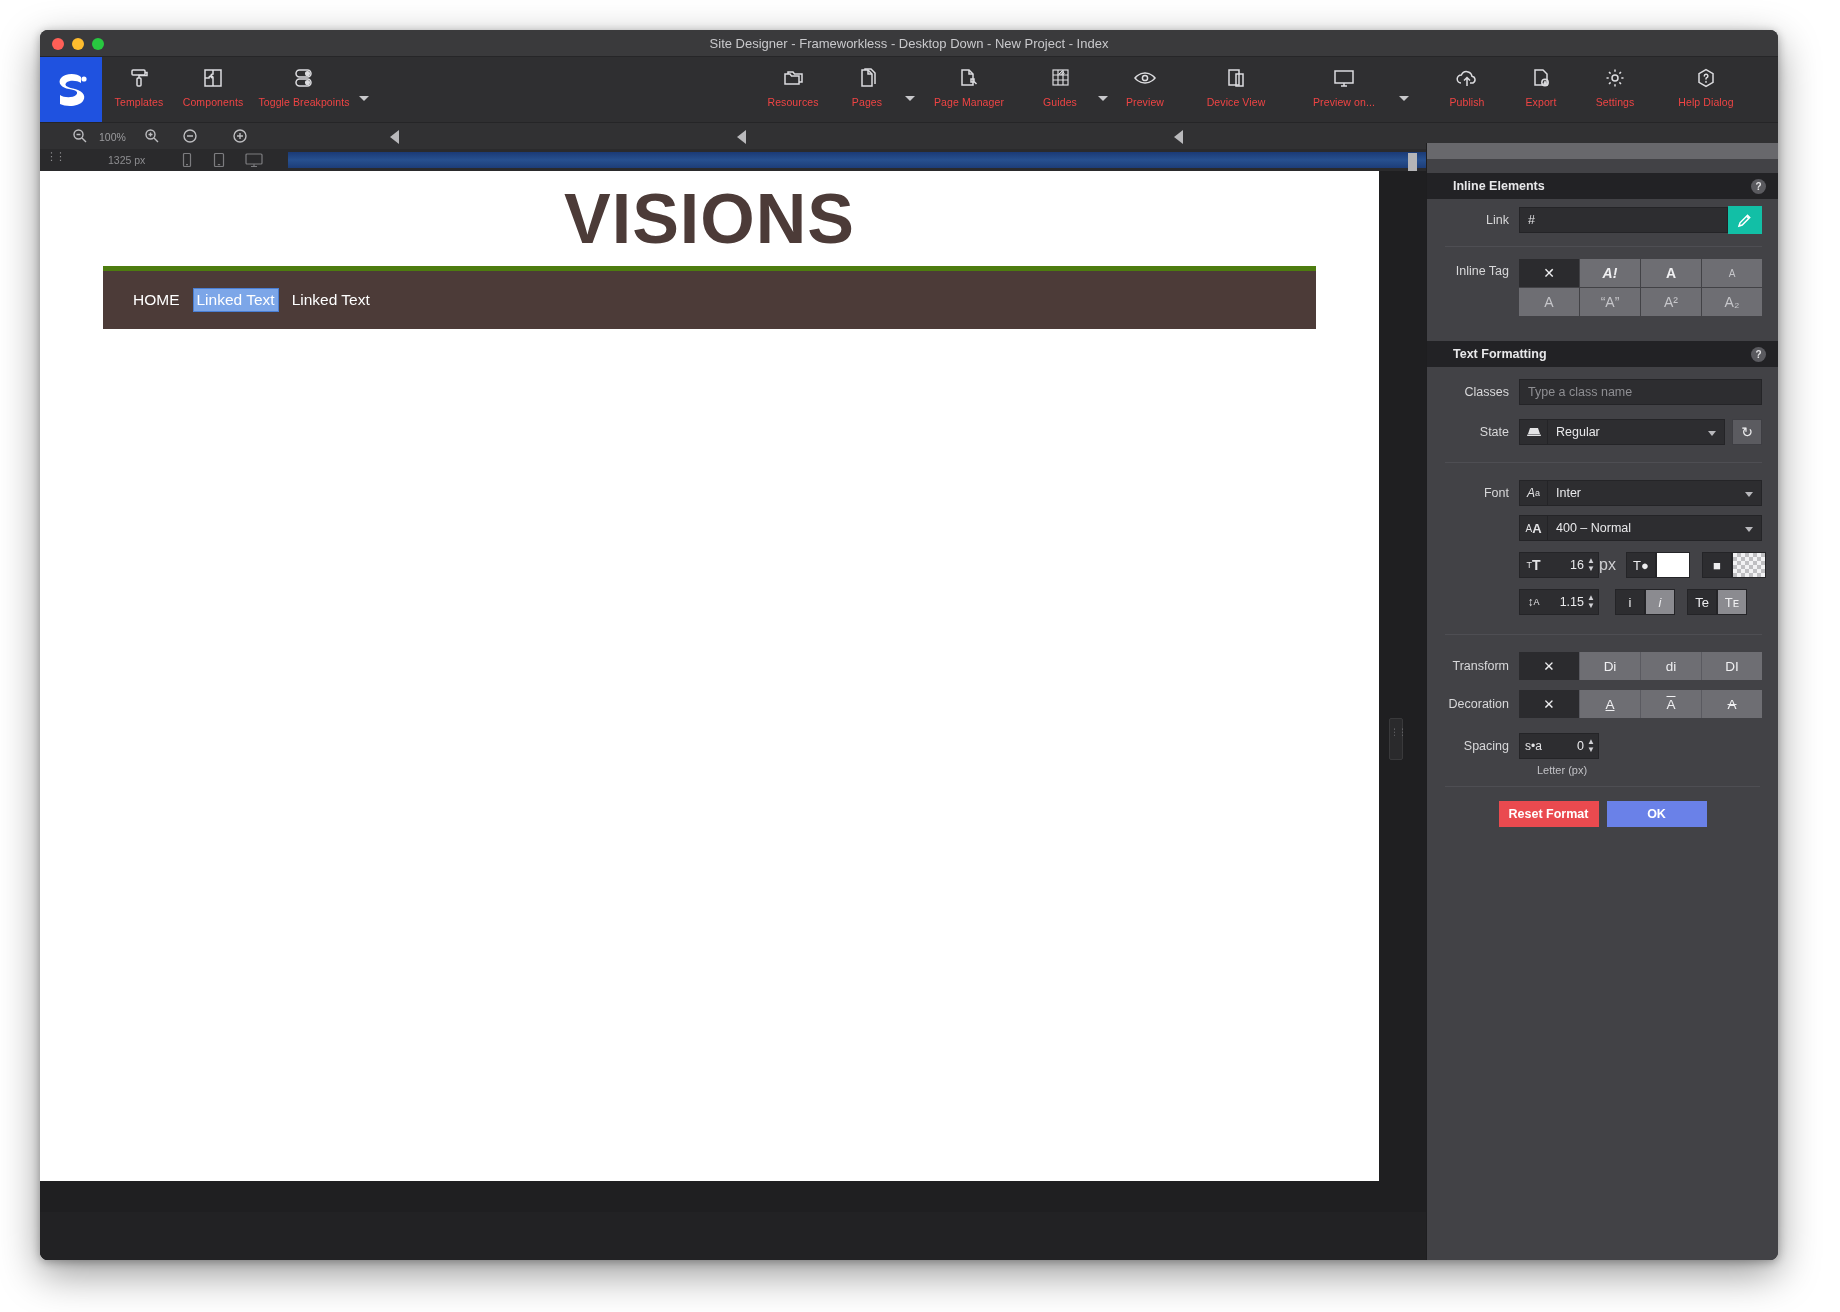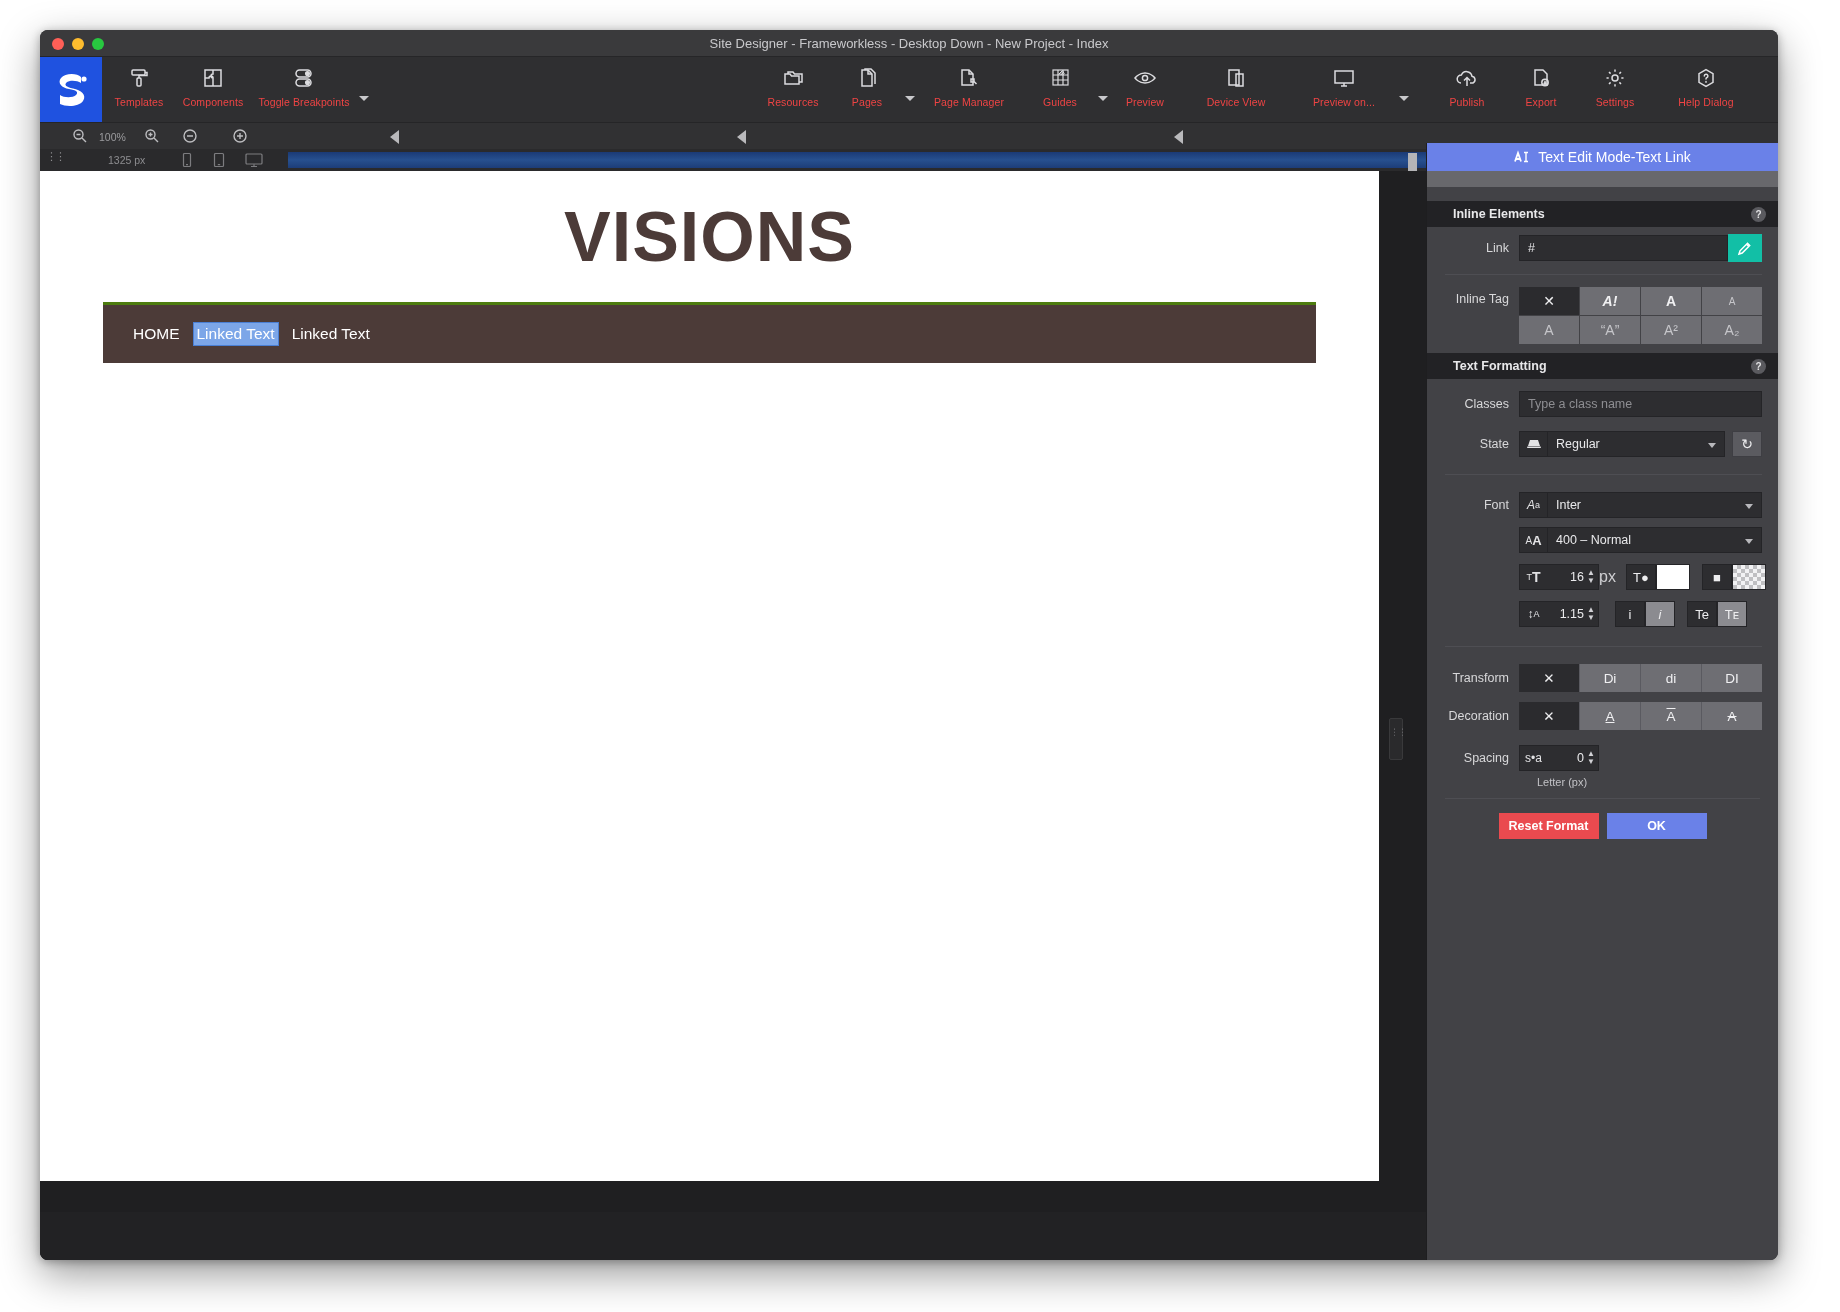--- a/index.html
+++ b/index.html
@@ -109,22 +109,22 @@
     right: 352px; bottom: 0;
     background: #1f1f21;
   }
   #page-canvas {
     position: absolute; left: 0; top: 0;
     width: 1339px; height: 1010px;
     background: #ffffff;
   }
   #hero {
     position: relative;
-    height: 134px;
-    border-bottom: 3px solid #4d7c0f;
+    height: 100px;
+    border-bottom: 5px solid #4d7c0f;
     margin: 0 63px;
     display: flex; align-items: center; justify-content: center;
   }
   #hero-title {
     color: #4c3b38;
     font-size: 70px;
     font-weight: bold;
     letter-spacing: 1px;
   }
   #navbar {
@@ -521,29 +521,20 @@
         <span class="nav-link selected">Linked Text</span>
         <span class="nav-link">Linked Text</span>
       </div>
     </div>
     <div id="canvas-handle">⋮⋮</div>
     <div id="canvas-footer"></div>
   </div>
 
   <div id="right-panel">
 
-    <div id="panel-titlebar">
-      <span>
-        <svg width="16" height="14" viewBox="0 0 16 14" fill="none" stroke="#ffffff" stroke-width="1.4">
-          <path d="M1 11.5L4 3l3 8.5M2 9h4" stroke-width="1.8"></path>
-          <path d="M10 2.5h4M12 2.5v9M10 11.5h4"></path>
-        </svg>
-      </span>
-      <span>Text Edit Mode-Text Link</span>
-    </div>
     <div id="panel-subbar"></div>
     <div id="panel-gap"></div>
 
     <div class="section-head">
       <span>Inline Elements</span>
       <span class="help-badge">?</span>
     </div>
 
     <div class="row">
       <span class="row-label">Link</span>
@@ -565,21 +556,21 @@
         <div class="tag-cell" style="font-style:italic;font-weight:bold">A!</div>
         <div class="tag-cell" style="font-weight:bold">A</div>
         <div class="tag-cell dim" style="font-size:10px">A</div>
         <div class="tag-cell dim">A</div>
         <div class="tag-cell dim">“A”</div>
         <div class="tag-cell dim">A²</div>
         <div class="tag-cell dim">A₂</div>
       </div>
     </div>
 
-    <div class="section-head" style="margin-top:2px">
+    <div class="section-head" style="margin-top:18px">
       <span>Text Formatting</span>
       <span class="help-badge">?</span>
     </div>
 
     <div class="row" style="padding-top:12px">
       <span class="row-label">Classes</span>
       <span class="field placeholder">Type a class name</span>
     </div>
 
     <div class="row">

